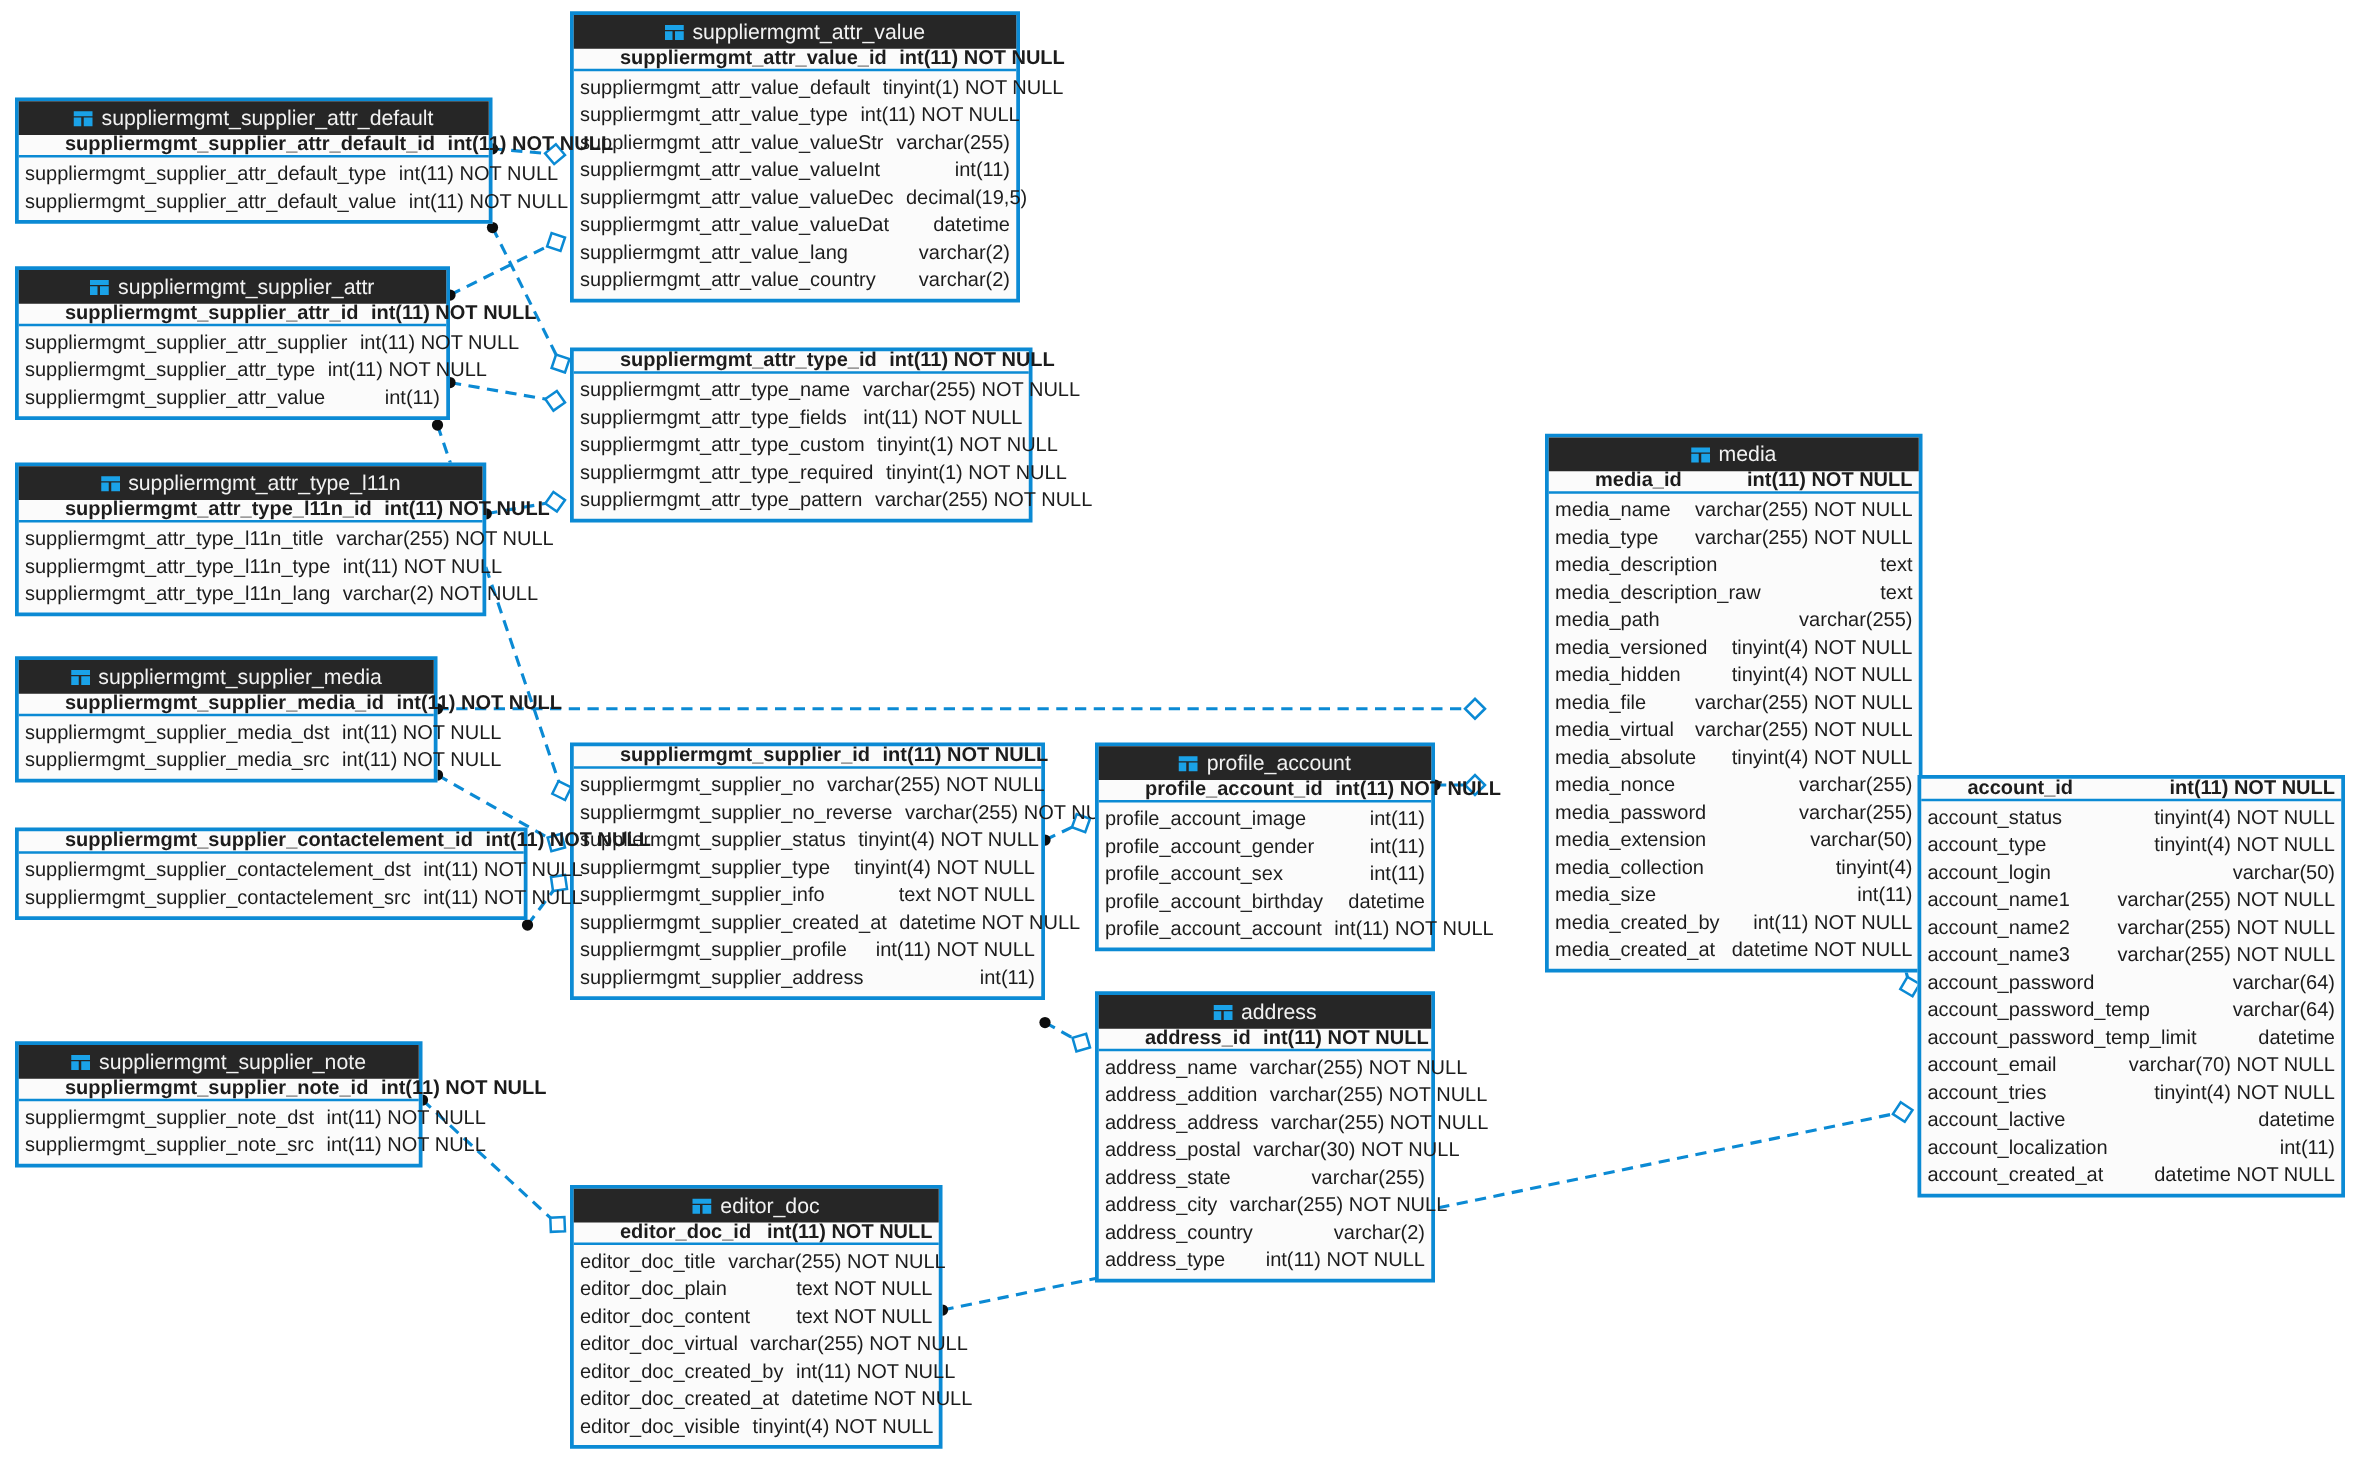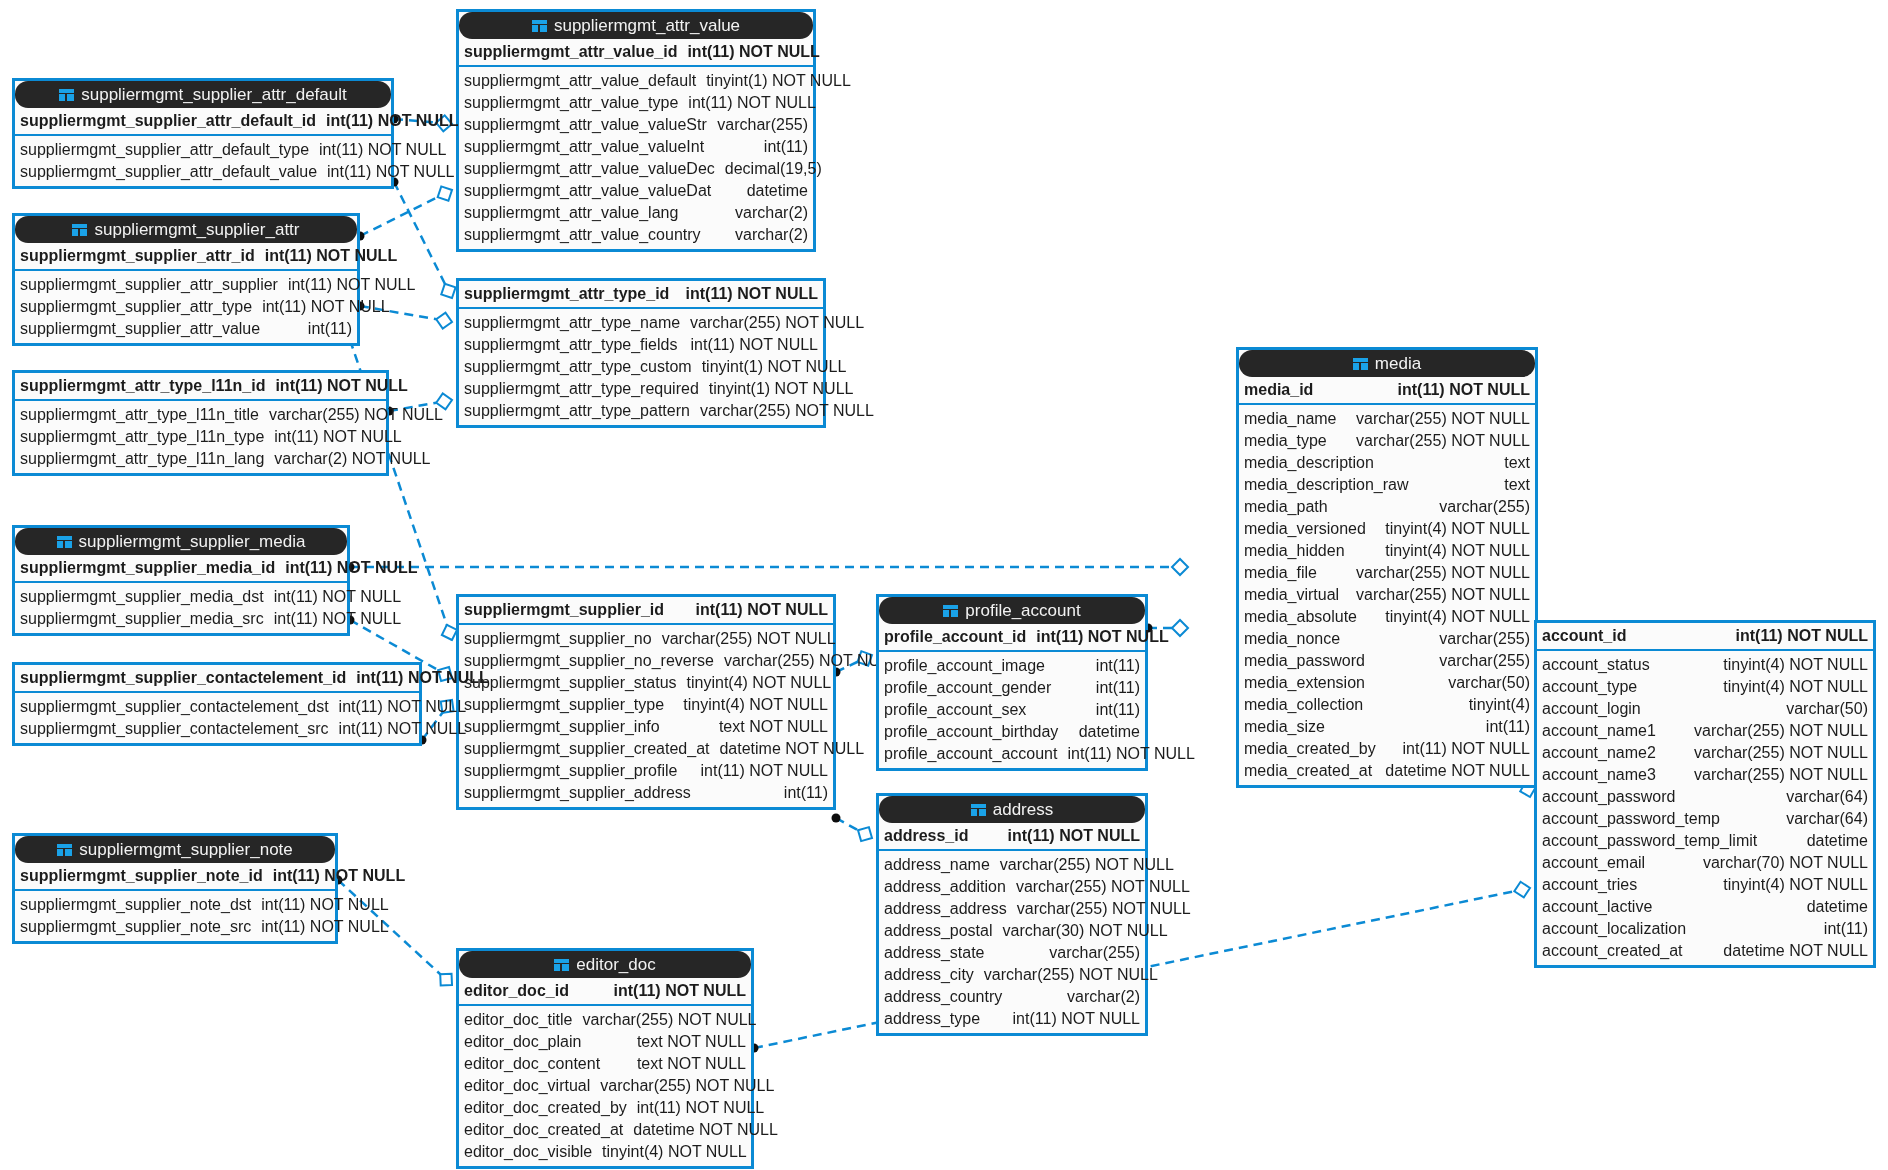--- a/index.html
+++ b/index.html
@@ -42,21 +42,20 @@
     font-size: 17px;
     line-height: 27px;
     height: 27px;
     text-align: left;
     white-space: nowrap;
     overflow: hidden;
     display: flex;
     align-items: center;
     justify-content: center;
     gap: 7px;
-    border-radius: 13px;
   }
   .tbl-icon {
     display: inline-block;
     width: 15px;
     height: 12px;
     position: relative;
     flex: 0 0 auto;
   }
   .tbl-icon i {
     position: absolute;
@@ -75,21 +74,21 @@
     align-items: center;
     justify-content: space-between;
     height: 22px;
     line-height: 22px;
     font-size: 16px;
     color: #1c1c1c;
     padding: 0 5px;
     white-space: nowrap;
     box-sizing: border-box;
   }
-  .pk-row .row { font-weight: bold; height: 26px; line-height: 26px; }
+  .pk-row .row { font-weight: bold; height: 16px; line-height: 26px; margin-left: 32px; }
   .row .cname { text-align: left; }
   .row .ctype { text-align: right; padding-left: 10px; color: #1c1c1c; }
   .body-rows { padding: 3px 0 3px 0; }
 </style>
 </head>
 <body>
 
 <div id="canvas">
   <svg id="edges" width="1888" height="1170" viewBox="0 0 1888 1170">
       <g>
@@ -384,20 +383,28 @@
           <span class="cname">media_created_by</span>
           <span class="ctype">int(11) NOT NULL</span>
         </div>
         <div class="row">
           <span class="cname">media_created_at</span>
           <span class="ctype">datetime NOT NULL</span>
         </div>
       </div>
     </div>
     <div class="entity" style="left: 12px; top: 370px; width: 377px;">
+      <div class="ent-title">
+        <span class="tbl-icon">
+          <i class="r1"></i>
+          <i class="r2a"></i>
+          <i class="r2b"></i>
+        </span>
+        <span>suppliermgmt_attr_type_l11n</span>
+      </div>
       <div class="pk-row">
         <div class="row">
           <span class="cname">suppliermgmt_attr_type_l11n_id</span>
           <span class="ctype">int(11) NOT NULL</span>
         </div>
       </div>
       <div class="body-rows">
         <div class="row">
           <span class="cname">suppliermgmt_attr_type_l11n_title</span>
           <span class="ctype">varchar(255) NOT NULL</span>

